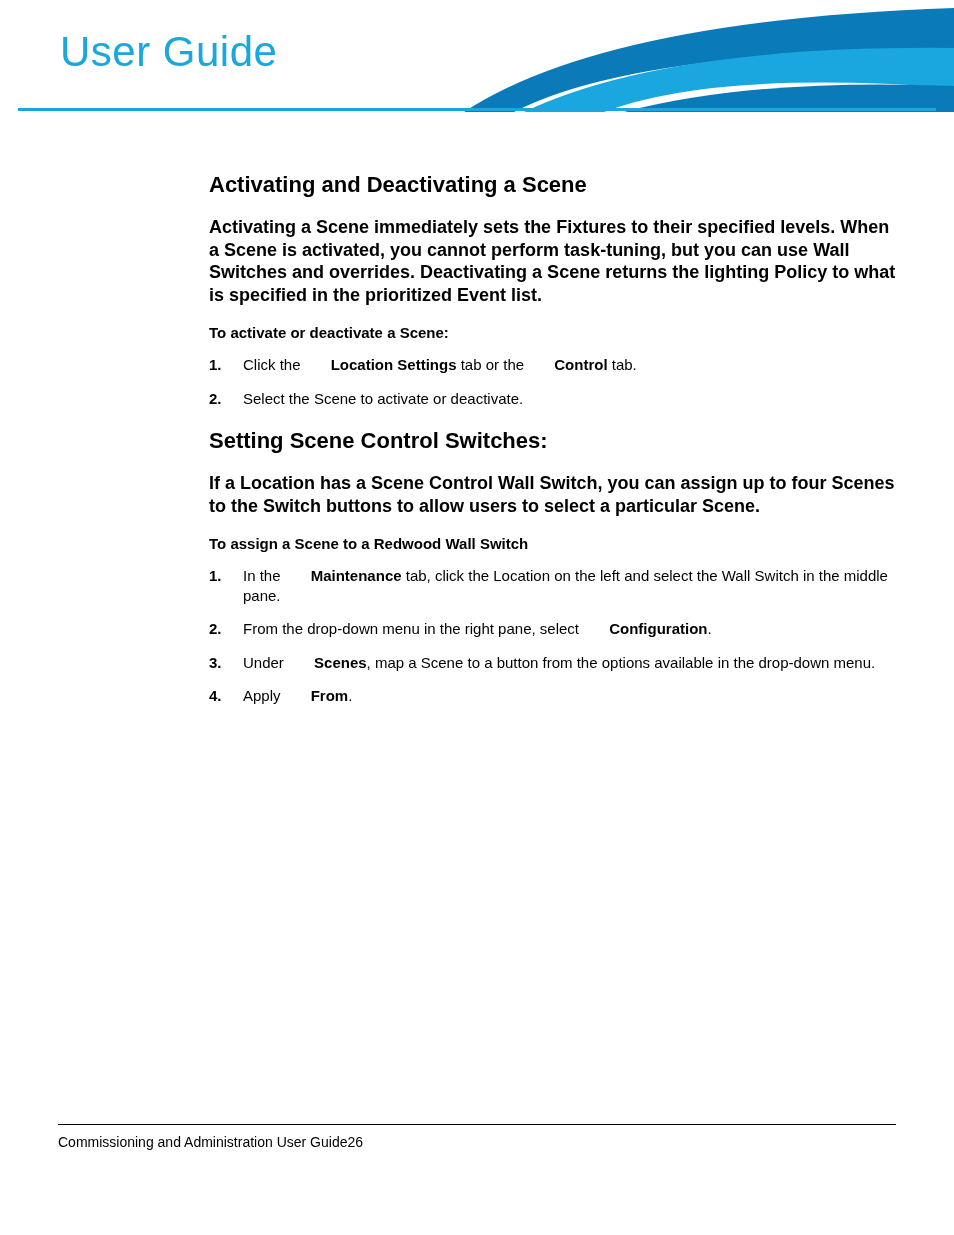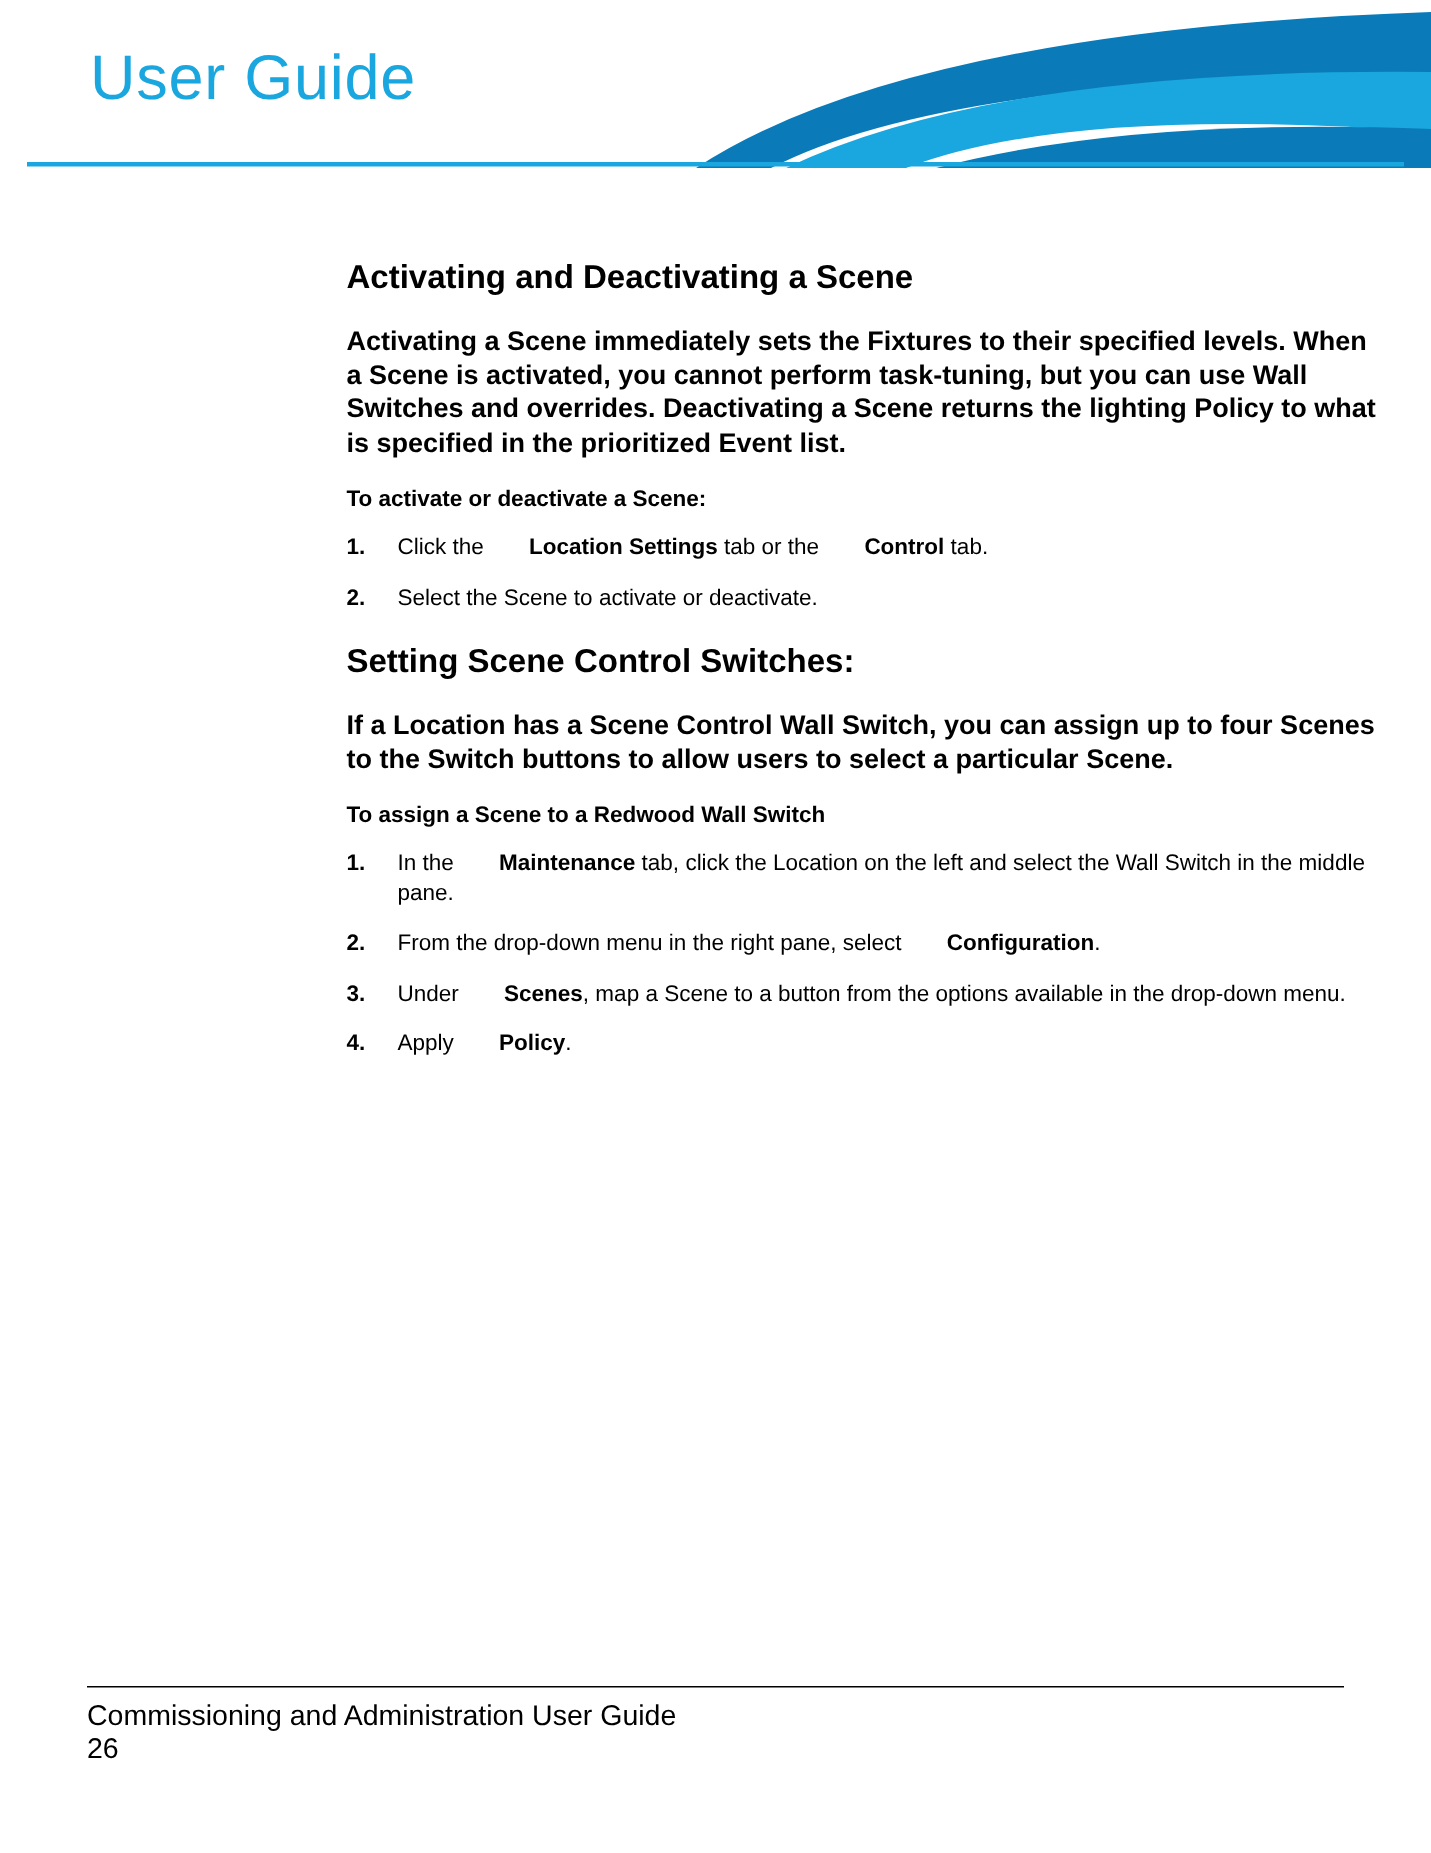--- a/index.html
+++ b/index.html
@@ -7,30 +7,30 @@
   .page { position: relative; width: 954px; height: 1082px; }
   .header { position: relative; height: 112px; width: 100%; overflow: hidden; }
   .header-title {
     position: absolute; left: 60px; top: 28px;
     font-size: 42px; font-weight: 300; color: #1aa6de;
     letter-spacing: 0.5px;
     font-family: "Segoe UI Light", "Helvetica Neue", Arial, sans-serif;
   }
   .header-swoosh { position: absolute; right: 0; top: 0; }
   .header-rule { position: absolute; left: 18px; right: 18px; top: 108px; height: 3px; background: #1aa6de; }
-  .content { position: absolute; left: 231px; top: 160px; width: 690px; }
+  .content { position: absolute; left: 209px; top: 160px; width: 690px; }
   h2.section { font-size: 22px; font-weight: bold; color: #000; margin-bottom: 18px; margin-top: 12px; }
   p.body { font-size: 18px; line-height: 1.25; margin-bottom: 18px; font-weight: bold; }
   p.subhead { font-size: 15px; font-weight: bold; margin-bottom: 14px; margin-top: 4px; }
   ol.steps { list-style: none; padding: 0; margin: 0 0 20px 0; }
   ol.steps li { font-size: 15px; line-height: 1.3; margin-bottom: 14px; padding-left: 34px; position: relative; }
   ol.steps li .num { position: absolute; left: 0; top: 0; font-weight: bold; width: 26px; }
   .b { font-weight: bold; padding-left: 26px; }
   .footer-rule { position: absolute; left: 58px; right: 58px; top: 1124px; height: 1px; background: #000; }
-  .footer { position: absolute; left: 58px; right: 58px; top: 1134px; display: flex; justify-content: flex-start; font-size: 19px; flex-direction: column; }
+  .footer { position: absolute; left: 58px; right: 58px; top: 1134px; display: flex; justify-content: flex-start; font-size: 14px; }
 </style>
 </head>
 <body>
 
 <div class="page">
 
   <div class="header">
     <div class="header-title">User Guide</div>
     <svg class="header-swoosh" width="520" height="112" viewBox="0 0 520 112">
       <path d="M 30 112 Q 170 20 520 8 L 520 50 Q 200 50 80 112 Z" fill="#0a7bb8"></path>
@@ -76,21 +76,21 @@
       </li>
       <li>
         <span class="num">3.</span>
         <span>
           <span>Under </span><span class="b">Scenes</span><span>, map a Scene to a button from the options available in the drop-down menu.</span>
         </span>
       </li>
       <li>
         <span class="num">4.</span>
         <span>
-          <span>Apply </span><span class="b">Policy</span><span>.</span>
+          <span>Apply </span><span class="b">From</span><span>.</span>
         </span>
       </li>
     </ol>
 
   </div>
 
   <div class="footer-rule"></div>
   <div class="footer">
     <span>Commissioning and Administration User Guide</span>
     <span>26</span>

